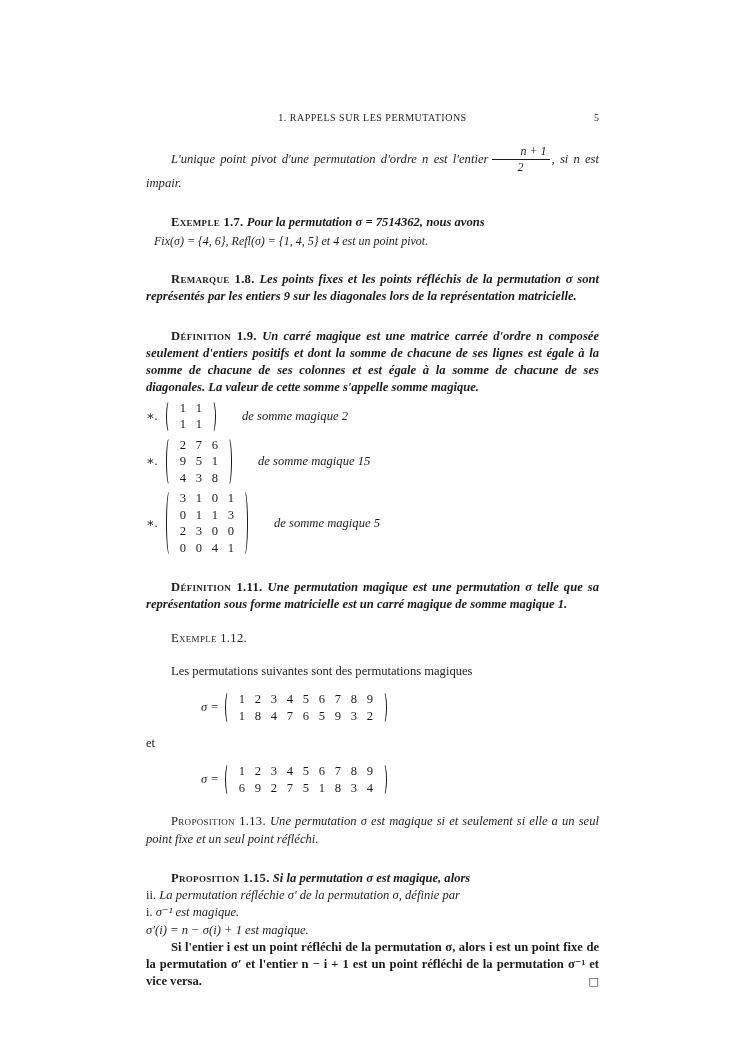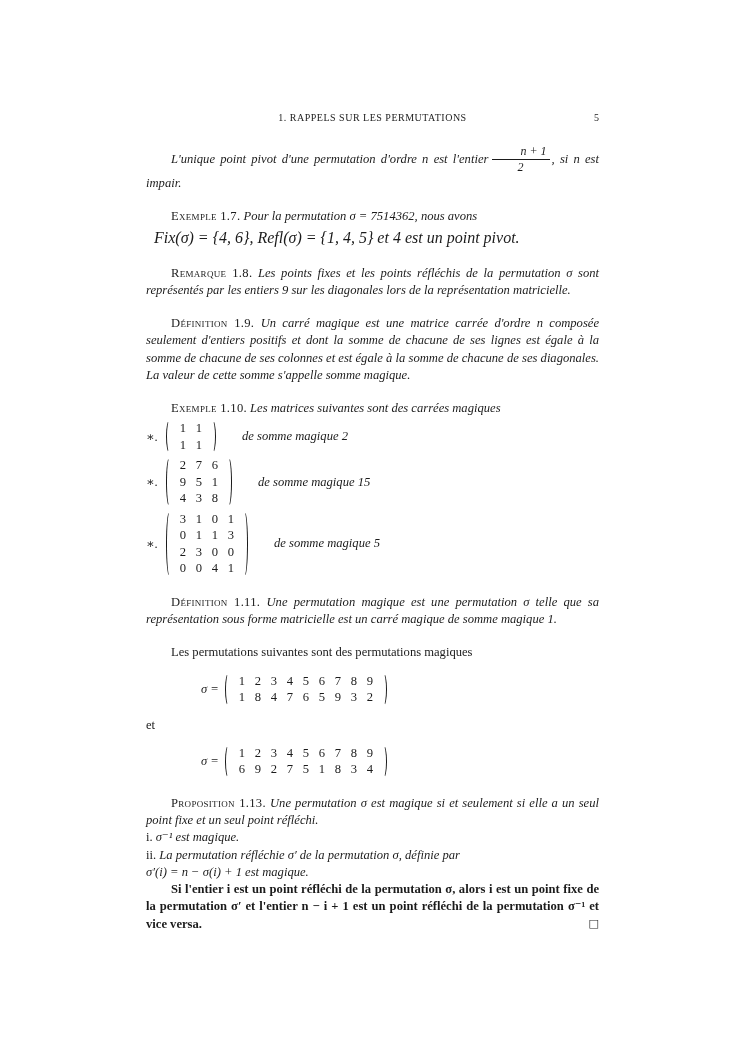--- a/index.html
+++ b/index.html
@@ -19,25 +19,25 @@
     position: relative;
     text-align: center;
     font-size: 10px;
     letter-spacing: 0.5px;
     margin-bottom: 22px;
     color: #222;
   }
   .page-num { position: absolute; right: 0; top: 0; letter-spacing: 0; }
   .para { margin: 0; font-size: 12.6px; line-height: 1.37; }
   .justify { text-align: justify; }
-  .block { margin-top: 16px; }
+  .block { margin-top: 22px; font-weight: bold; }
   .indent { text-indent: 25px; }
   .it { font-style: italic; }
   .label { font-variant: small-caps; letter-spacing: 0.3px; font-style: normal; }
-  .mathline { margin: 1px 0 0 8px; font-size: 16px; line-height: 1.37; }
+  .mathline { margin: 1px 0 0 8px; font-size: 12px; line-height: 1.37; }
   .frac {
     display: inline-block; vertical-align: middle;
     line-height: 1.05;
     font-size: 12px; margin: 0 2px 2px 4px;
   }
   .frac .num { display: block; padding: 0 3px 1px 3px; border-bottom: 1px solid #1b1b1b; }
   .frac .den { display: block; padding-top: 1px; }
   .mitem { display: flex; align-items: center; margin: 2px 0; font-size: 12.6px; }
   .bullet { width: 20px; flex: none; }
   .caption { margin-left: 26px; }
@@ -72,21 +72,20 @@
 
   <p class="para it indent justify"><span>L'unique point pivot d'une permutation d'ordre n est l'entier</span><span class="frac"><span class="num">n + 1</span><span class="den">2</span></span><span>, si n est impair.</span></p>
 
   <p class="para block indent"><span class="label">Exemple 1.7.</span> <span class="it">Pour la permutation σ = 7514362, nous avons</span></p>
   <p class="para mathline it">Fix(σ) = {4, 6}, Refl(σ) = {1, 4, 5} et 4 est un point pivot.</p>
 
   <p class="para block indent justify"><span class="label">Remarque 1.8.</span> <span class="it">Les points fixes et les points réfléchis de la permutation σ sont représentés par les entiers 9 sur les diagonales lors de la représentation matricielle.</span></p>
 
   <p class="para block indent justify"><span class="label">Définition 1.9.</span> <span class="it">Un carré magique est une matrice carrée d'ordre n composée seulement d'entiers positifs et dont la somme de chacune de ses lignes est égale à la somme de chacune de ses colonnes et est égale à la somme de chacune de ses diagonales. La valeur de cette somme s'appelle somme magique.</span></p>
 
-  <p class="para block indent"><span class="label">Exemple 1.10.</span> <span class="it">Les matrices suivantes sont des carrées magiques</span></p>
 
   <div class="mitem">
     <span class="bullet">∗.</span>
     <span class="matrix">
         <span class="paren l"></span>
         <span class="mgrid">
           <div class="mrow">
             <span class="mcell">1</span>
             <span class="mcell">1</span>
           </div>
@@ -156,20 +155,21 @@
             <span class="mcell">1</span>
           </div>
         </span>
         <span class="paren r"></span>
       </span>
     <span class="caption it">de somme magique 5</span>
   </div>
 
   <p class="para block indent justify"><span class="label">Définition 1.11.</span> <span class="it">Une permutation magique est une permutation σ telle que sa représentation sous forme matricielle est un carré magique de somme magique 1.</span></p>
 
+  <p class="para spaced indent"><span class="label">Exemple 1.12.</span></p>
 
   <p class="para spaced indent">Les permutations suivantes sont des permutations magiques</p>
 
   <div class="permline">
     <span class="sigma it">σ =</span>
     <span class="matrix">
         <span class="paren l"></span>
         <span class="mgrid">
           <div class="mrow">
             <span class="mcell">1</span>
@@ -228,20 +228,21 @@
             <span class="mcell">4</span>
           </div>
         </span>
         <span class="paren r"></span>
       </span>
   </div>
 
   <p class="para spaced indent justify"><span class="label">Proposition 1.13.</span> <span class="it">Une permutation σ est magique si et seulement si elle a un seul point fixe et un seul point réfléchi.</span></p>
 
 
+  <p class="para block indent"><span class="label">Proposition 1.15.</span> <span class="it">Si la permutation σ est magique, alors</span></p>
+  <div class="listline"><span class="marker">ii.</span> <span class="it">La permutation réfléchie σ′ de la permutation σ, définie par</span></div>
   <div class="listline"><span class="marker">i.</span> <span class="it">σ⁻¹ est magique.</span></div>
-  <div class="listline"><span class="marker">ii.</span> <span class="it">La permutation réfléchie σ′ de la permutation σ, définie par</span></div>
   <div class="listline it">σ′(i) = n − σ(i) + 1 est magique.</div>
 
 
   <p class="para indent justify qedline"><span>Si l'entier i est un point réfléchi de la permutation σ, alors i est un point fixe de la permutation σ′ et l'entier n − i + 1 est un point réfléchi de la permutation σ⁻¹ et vice versa.</span><span class="qed">□</span></p>
 
 </div>
 
 </body></html>

